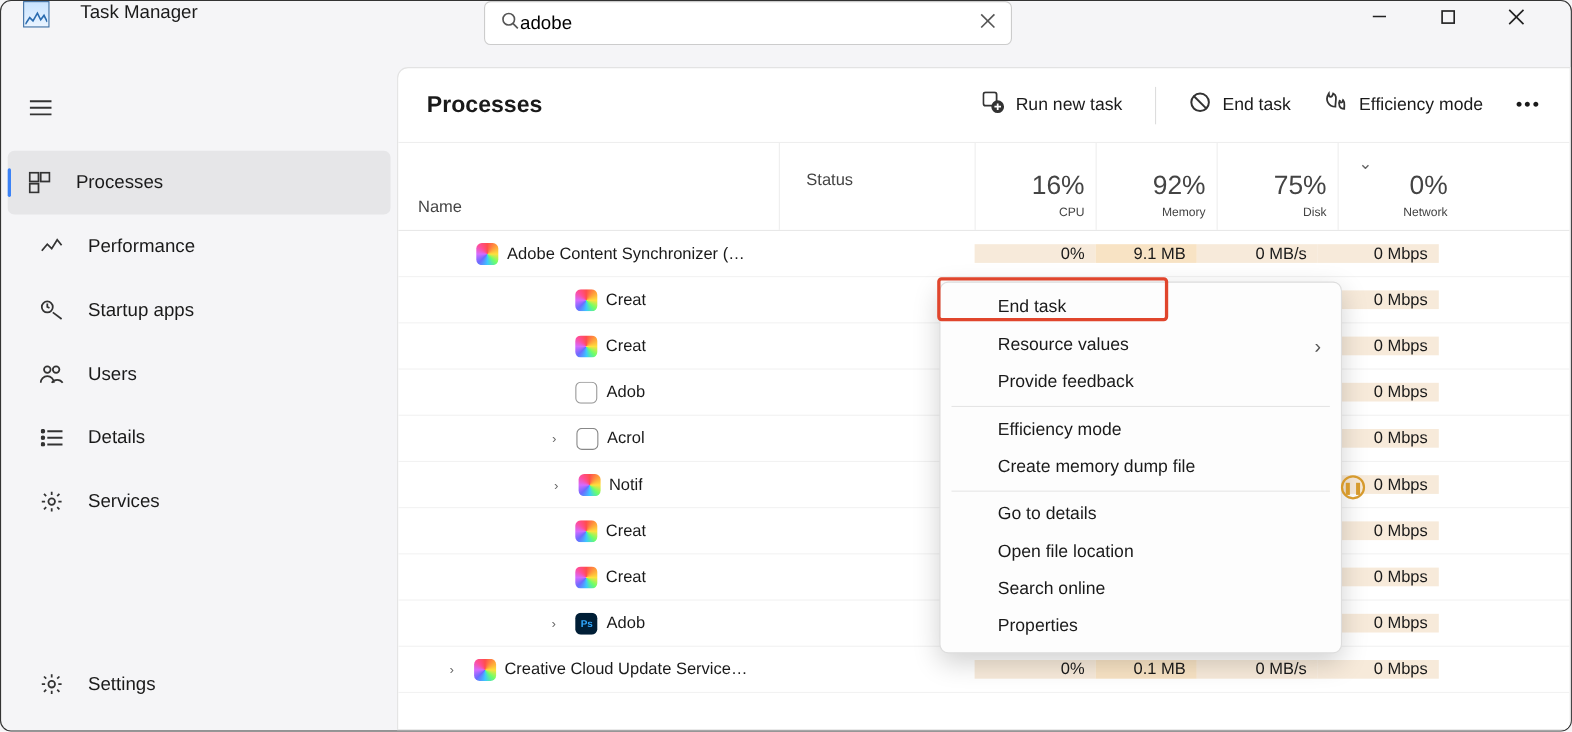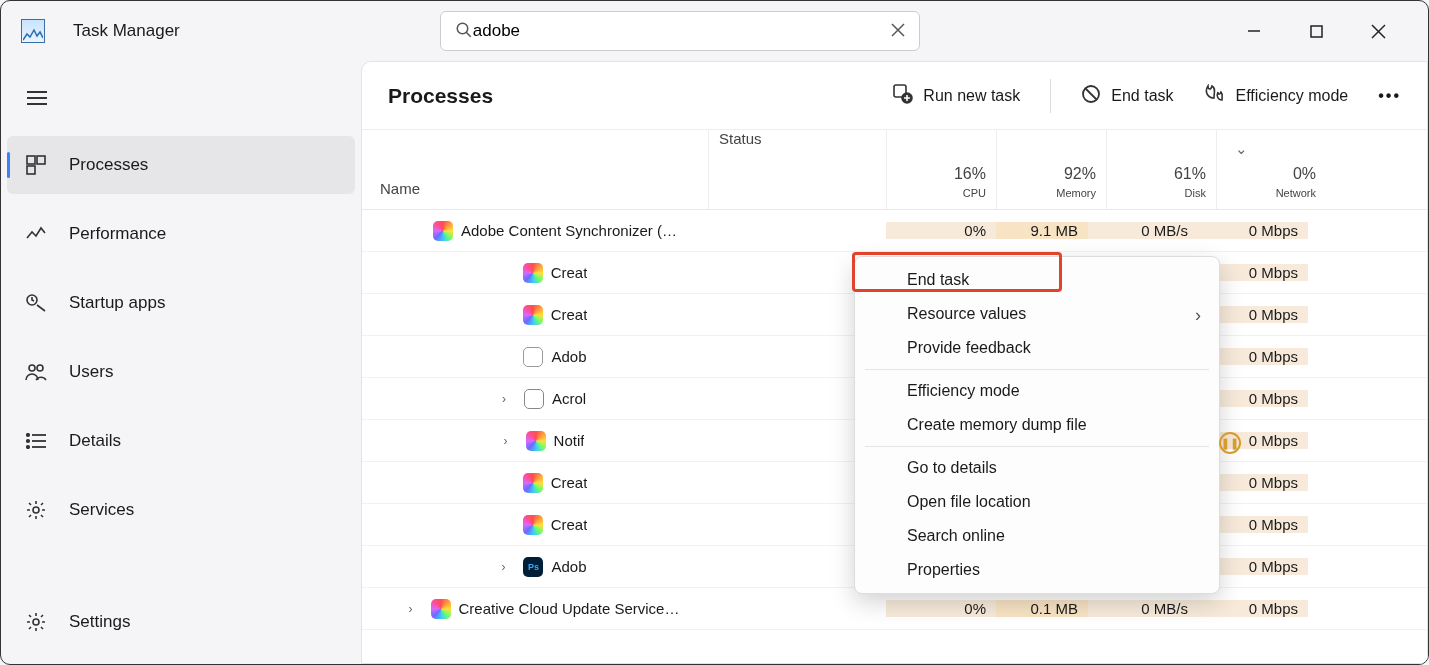--- a/index.html
+++ b/index.html
@@ -9,21 +9,21 @@
   width: 1429px;
   height: 665px;
   overflow: hidden;
   font-size: 15px;
   color: #1a1a1a;
   border-radius: 10px;
   border: 1px solid #333;
 }
 .titlebar {
   display: flex;
-  align-items: center;
+  align-items: flex-start;
   height: 60px;
   padding: 0 10px;
 }
 .app-icon {
   width: 24px; height: 24px;
   margin-left: 10px;
   margin-right: 28px;
   background: linear-gradient(#c8e3ff,#eaf4ff);
   border: 1px solid #3a6ea5;
   display:flex; align-items:flex-end; justify-content:center;
@@ -50,25 +50,24 @@
 }
 .search-icon, .clear-icon { color: #555; }
 .winbuttons { margin-left: auto; display:flex; gap: 34px; padding-right: 26px;}
 .winbtn { width: 28px; height:28px; display:flex; align-items:center; justify-content:center; cursor:default;}
 .body-row { display:flex; height: calc(100% - 60px);}
 .sidebar { width: 360px; padding-top: 30px;}
 .hamburger { margin-left: 26px; margin-bottom: 28px; color:#444;}
 .nav-item {
   display:flex; align-items:center;
   height: 58px;
-  padding-left: 24px;
+  padding-left: 35px;
   gap: 22px;
   font-size: 17px;
   cursor: default;
-  margin-top: 11px;
 }
 .nav-item.active { background: #e6e6e8; border-radius: 6px; margin: 0 6px; padding-left:18px; position:relative;}
 .nav-item.active::before { content:""; position:absolute; left:0; top:16px; bottom:16px; width:3px; background:#3b82f6; border-radius:2px;}
 .nav-icon { width: 22px; display:flex; justify-content:center; color:#333;}
 .settings-row { position:absolute; bottom: 14px; }
 .main {
   flex:1;
   background:#fff;
   border-top-left-radius: 10px;
   border: 1px solid #e3e3e3;
@@ -88,23 +87,23 @@
 .tool-sep { width:1px; height:34px; background:#ddd;}
 .more-icon { letter-spacing:2px; font-weight:bold;}
 .colhead {
   display:flex;
   height: 80px;
   border-bottom: 1px solid #e8e8e8;
   font-size: 15px;
   color:#444;
 }
 .col-name { width: 346px; display:flex; align-items:flex-end; padding: 0 0 12px 18px;}
-.col-status { width: 178px; border-left:1px solid #eee; display:flex; align-items:flex-start; padding: 0 0 12px 10px;}
+.col-status { width: 178px; border-left:1px solid #eee; display:flex; align-items:center; padding: 0 0 12px 24px;}
 .col-metric { border-left:1px solid #eee; display:flex; flex-direction:column; align-items:flex-end; justify-content:flex-end; padding: 0 10px 10px 0;}
-.col-metric .pct { font-size: 16px; }
+.col-metric .pct { font-size: 24px; }
 .col-metric .lbl { font-size: 11px; margin-top:4px;}
 .col-cpu { width:110px;} .col-mem{width:110px;} .col-disk{width:110px;} .col-net{width:110px; position:relative;}
 .col-net .chev { position:absolute; top:10px; left:18px; color:#666;}
 .rows { }
 .prow {
   display:flex;
   height: 42px;
   align-items:center;
   border-bottom: 1px solid #f2f2f2;
 }
@@ -314,21 +313,21 @@
         </div>
       <div class="col-metric col-cpu">
         <span class="pct">16%</span>
         <span class="lbl">CPU</span>
       </div>
       <div class="col-metric col-mem">
         <span class="pct">92%</span>
         <span class="lbl">Memory</span>
       </div>
       <div class="col-metric col-disk">
-        <span class="pct">61%</span>
+        <span class="pct">75%</span>
         <span class="lbl">Disk</span>
       </div>
       <div class="col-metric col-net">
         <span class="chev">⌄</span>
         <span class="pct">0%</span>
         <span class="lbl">Network</span>
       </div>
     </div>
 
     <div class="rows" id="rows">

